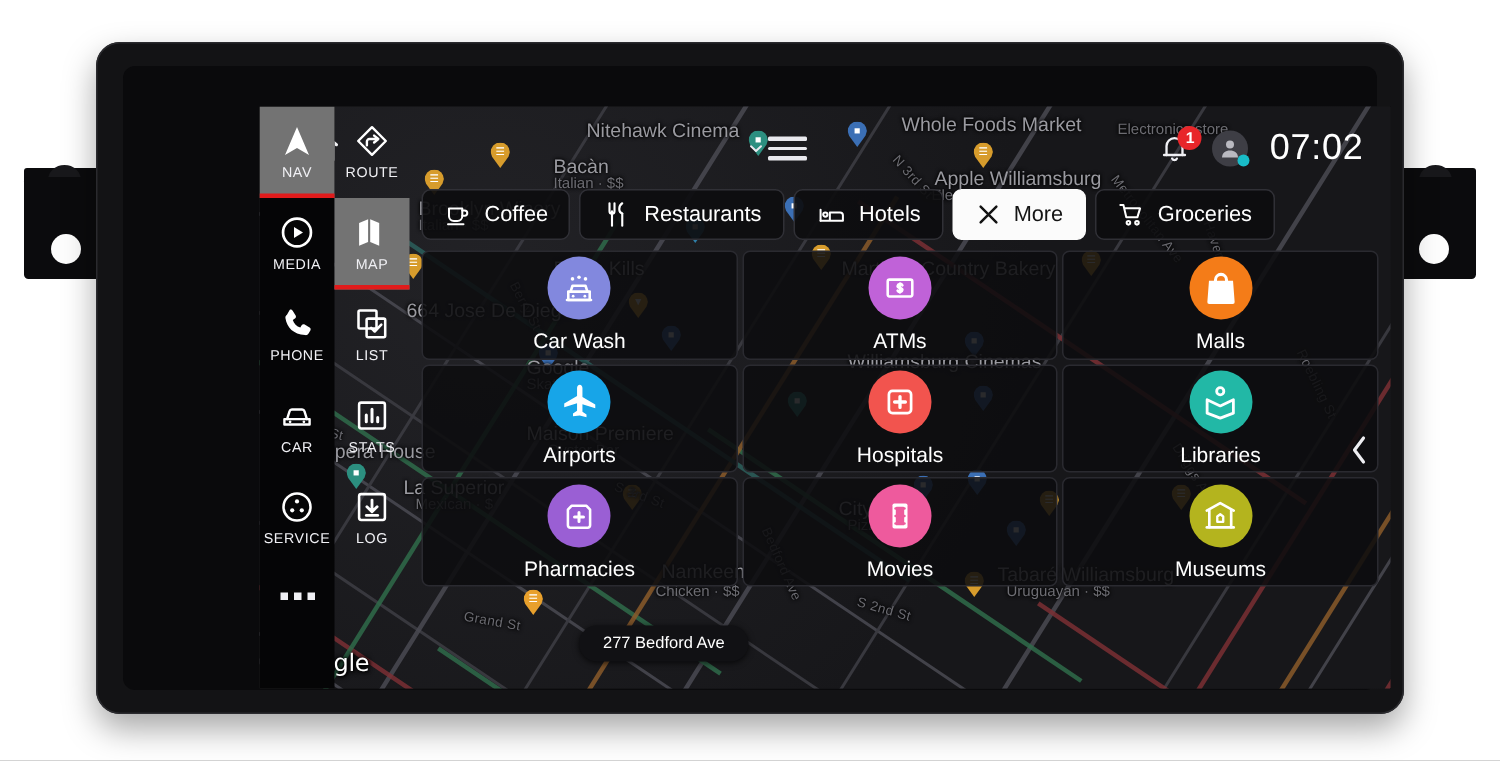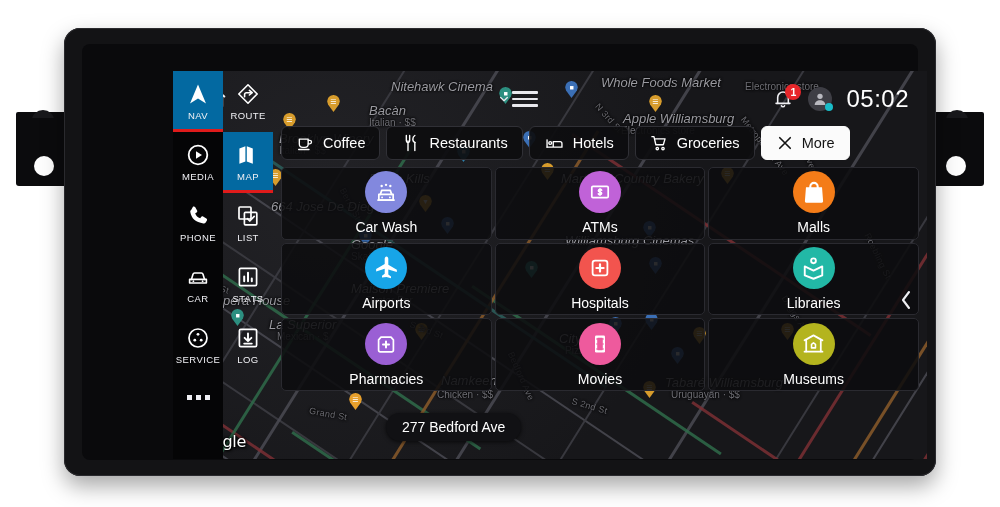--- a/index.html
+++ b/index.html
@@ -83,39 +83,39 @@
   }
   .poi-pin .glyph {
     position: absolute; left: 0; right: 0; top: 1px;
     text-align: center; font-size: 7px; color: #fff; line-height: 11px;
   }
 
   .map-label {
     position: absolute; color: #8d8d93; font-size: 11px; white-space: nowrap;
     text-shadow: 0 0 3px #000, 0 0 2px #000;
   }
-  .map-label.big { font-size: 13px; color: #9a9aa0; font-style: italic; }
+  .map-label.big { font-size: 13px; color: #9a9aa0; }
   .map-label.sub { font-size: 10px; color: #6d6d73; }
   .map-label.street {
     font-size: 9px; color: #6a6a70; letter-spacing: .3px;
   }
 
   #google-logo {
     position: absolute; left: 18px; bottom: 8px;
     font-family: "DejaVu Sans", sans-serif;
     font-size: 16px; color: #fff; font-weight: 500;
     text-shadow: 0 0 4px #000, 0 0 3px #000, 1px 1px 2px #000;
     letter-spacing: -.2px;
   }
 
   #address-pill {
     position: absolute; left: 213px; bottom: 18px;
     background: #111114; color: #fff;
     border-radius: 16px; padding: 6px 16px;
-    font-size: 14px; white-space: nowrap;
+    font-size: 11px; white-space: nowrap;
     box-shadow: 0 1px 4px rgba(0,0,0,.7);
   }
 
   
   #home-btn {
     position: absolute; left: 29px; top: 14px;
     width: 26px; height: 26px;
   }
 
   
@@ -158,21 +158,21 @@
   #rail-primary { left: 0; background: #050506; }
   #rail-secondary { left: 50px; background: transparent; }
 
   .rail-item {
     position: relative; width: 50px; height: 61px;
     display: flex; flex-direction: column;
     align-items: center; justify-content: center; gap: 4px;
     color: #f0f0f4;
   }
   .rail-item .lbl { font-size: 9.5px; letter-spacing: .4px; }
-  .rail-item.active { background: #0369a1; }
+  .rail-item.active { background: #737373; }
   .rail-item.active::after {
     content: ""; position: absolute; left: 0; right: 0; bottom: 0;
     height: 3px; background: #e01b1b;
   }
   .rail-item .ico { height: 24px; display: flex; align-items: center; }
   #rail-more {
     width: 50px; height: 42px; display: flex;
     align-items: center; justify-content: center; gap: 4px;
   }
   #rail-more i {
@@ -465,21 +465,21 @@
         <div id="avatar-wrap">
           <div id="avatar">
             <svg width="16" height="16" viewBox="0 0 24 24" fill="#b9b9c0">
               <circle cx="12" cy="8" r="4"></circle>
               <path d="M4 21c0-4.4 3.6-7 8-7s8 2.6 8 7z"></path>
             </svg>
           </div>
           <span id="avatar-dot"></span>
         </div>
 
-        <div id="clock">05:02</div>
+        <div id="clock">07:02</div>
       </div>
     </div>
 
     <div id="rail-primary">
             <div class="rail-item active">
               <span class="ico">
                 <svg width="24" height="24" viewBox="0 0 24 24" fill="#ffffff">
                   <path d="M12 2.6 20 21.4 12 16.6 4 21.4z"></path>
                 </svg>
               </span>
@@ -607,37 +607,37 @@
             <div class="chip">
               <span class="ico">
                 <svg width="21" height="19" viewBox="0 0 24 24" fill="none" stroke="#ffffff" stroke-width="1.7" stroke-linecap="round" stroke-linejoin="round">
                   <path d="M2.6 7.4v9.2"></path>
                   <path d="M2.6 16.6h18.8V12a2.4 2.4 0 0 0-2.4-2.4h-8.6v7"></path>
                   <circle cx="6.6" cy="11.4" r="1.8"></circle>
                 </svg>
               </span>
               <span>Hotels</span>
             </div>
+            <div class="chip active">
+              <span class="ico">
+                <svg width="18" height="18" viewBox="0 0 24 24" fill="none" stroke="#141414" stroke-width="2.2" stroke-linecap="round">
+                  <path d="M5 5l14 14M19 5 5 19"></path>
+                </svg>
+              </span>
+              <span>More</span>
+            </div>
             <div class="chip">
               <span class="ico">
                 <svg width="19" height="19" viewBox="0 0 24 24" fill="none" stroke="#ffffff" stroke-width="1.7" stroke-linecap="round" stroke-linejoin="round">
                   <path d="M2.4 3.4h2.6l2.4 10.2h9.4l2.2-7.4H6.2"></path>
                   <circle cx="9.2" cy="18.4" r="1.5"></circle>
                   <circle cx="16.4" cy="18.4" r="1.5"></circle>
                 </svg>
               </span>
               <span>Groceries</span>
-            </div>
-            <div class="chip active">
-              <span class="ico">
-                <svg width="18" height="18" viewBox="0 0 24 24" fill="none" stroke="#141414" stroke-width="2.2" stroke-linecap="round">
-                  <path d="M5 5l14 14M19 5 5 19"></path>
-                </svg>
-              </span>
-              <span>More</span>
             </div>
           </div>
 
     <div id="grid">
             <div class="cat">
               <div class="bubble" style="background: rgb(130, 136, 222);">
                 <svg width="26" height="26" viewBox="0 0 24 24" fill="none" stroke="#ffffff" stroke-width="1.6" stroke-linecap="round" stroke-linejoin="round">
                   <path d="M4.6 19.4h14.8"></path>
                   <path d="M5.4 14.2h13.2v5.2H5.4z"></path>
                   <path d="M6.8 14.2 8 10.6h8l1.2 3.6"></path>

